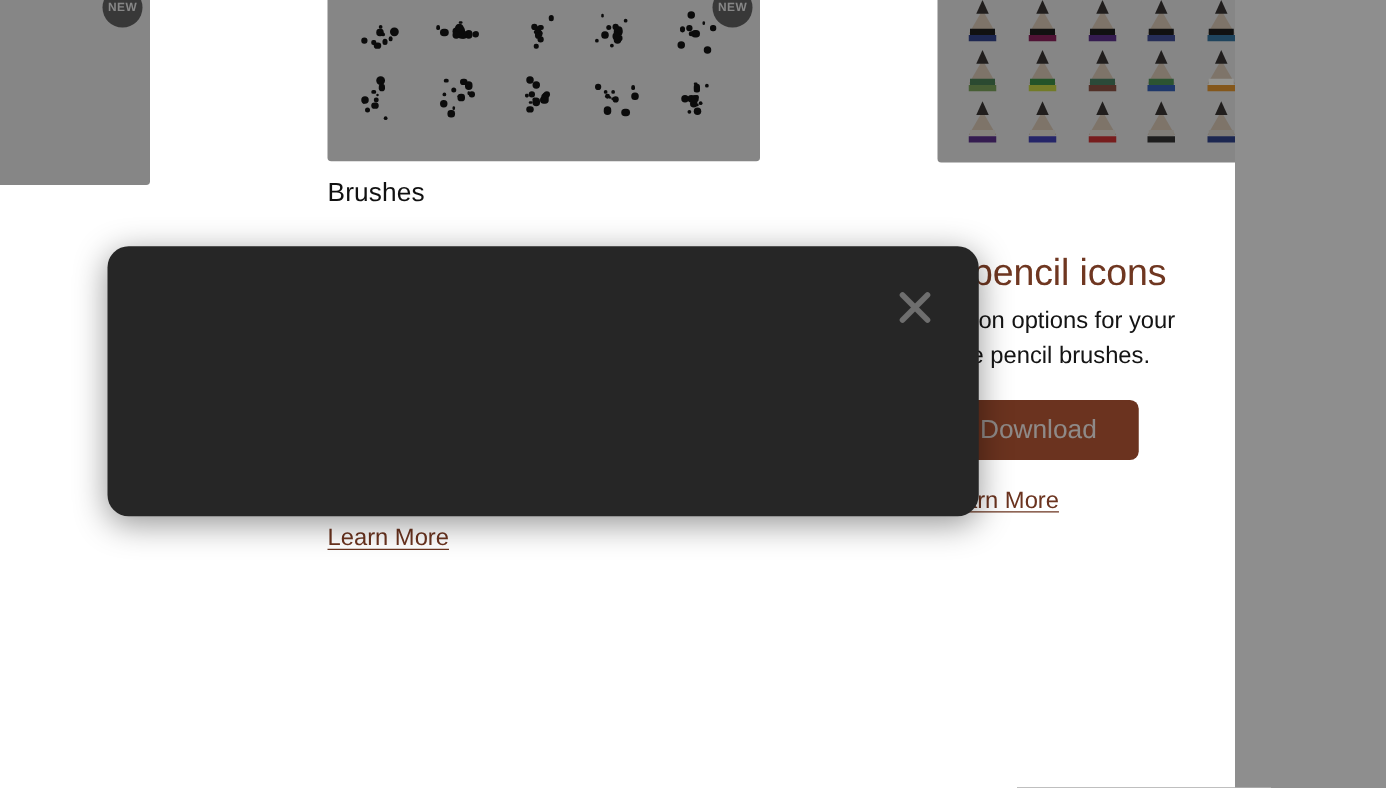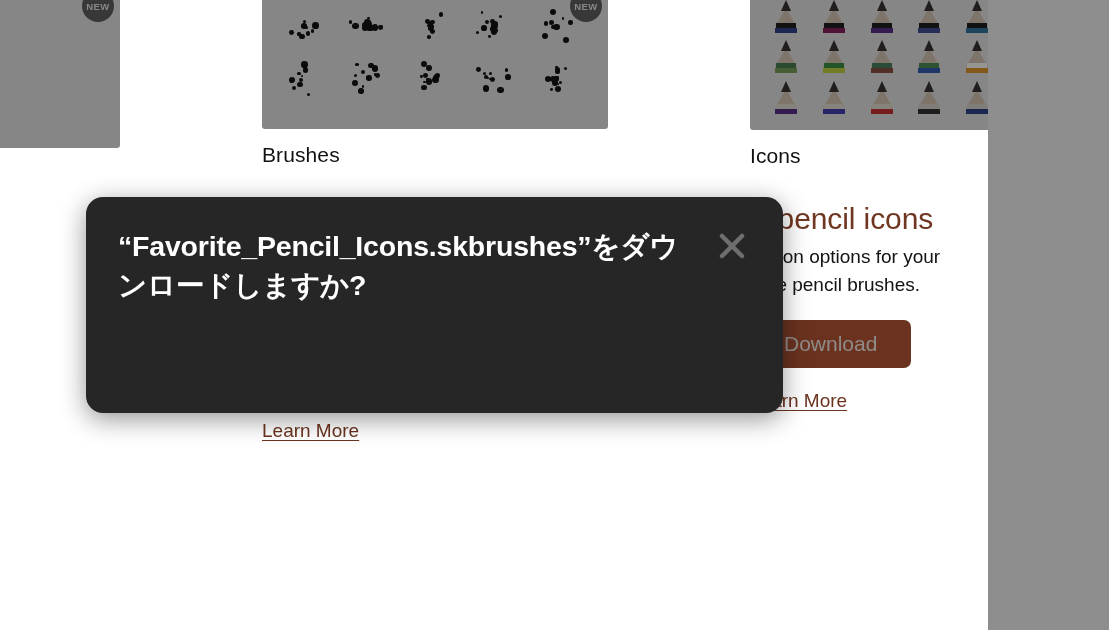--- a/index.html
+++ b/index.html
@@ -516,40 +516,38 @@
             </div>
             <div class="pencil">
               <span class="wood"></span>
               <span class="lead"></span>
               <span class="band" style="background:#cfcac0"></span>
               <span class="band2" style="background:#b92a2a"></span>
             </div>
           </div>
         <span class="new-badge">NEW</span>
       </div>
-      <div class="card-title">Icons</div>
     </div>
 
     <div class="panel" id="panel-mid">
       <button class="dl-button">Download</button>
       <a class="learn-link">Learn More</a>
     </div>
 
     <div class="panel" id="panel-right">
       <div class="panel-heading">Y pencil icons</div>
       <div class="panel-desc">w icon options for your</div>
       <div class="panel-desc" style="margin-top:2px;">orite pencil brushes.</div>
       <button class="dl-button">Download</button>
       <a class="learn-link">Learn More</a>
     </div>
 
   </div>
 
   <div id="dialog">
-    <div class="dlg-message">“Favorite_Pencil_Icons.skbrushes”をダウンロードしますか?</div>
 
     <button id="dialog-close">
       <svg width="30" height="30" viewBox="0 0 30 30" aria-hidden="true">
         <line x1="5" y1="5" x2="25" y2="25" stroke="#6e6e6e" stroke-width="4.5" stroke-linecap="round"></line>
         <line x1="25" y1="5" x2="5" y2="25" stroke="#6e6e6e" stroke-width="4.5" stroke-linecap="round"></line>
       </svg>
     </button>
 
   </div>
 

